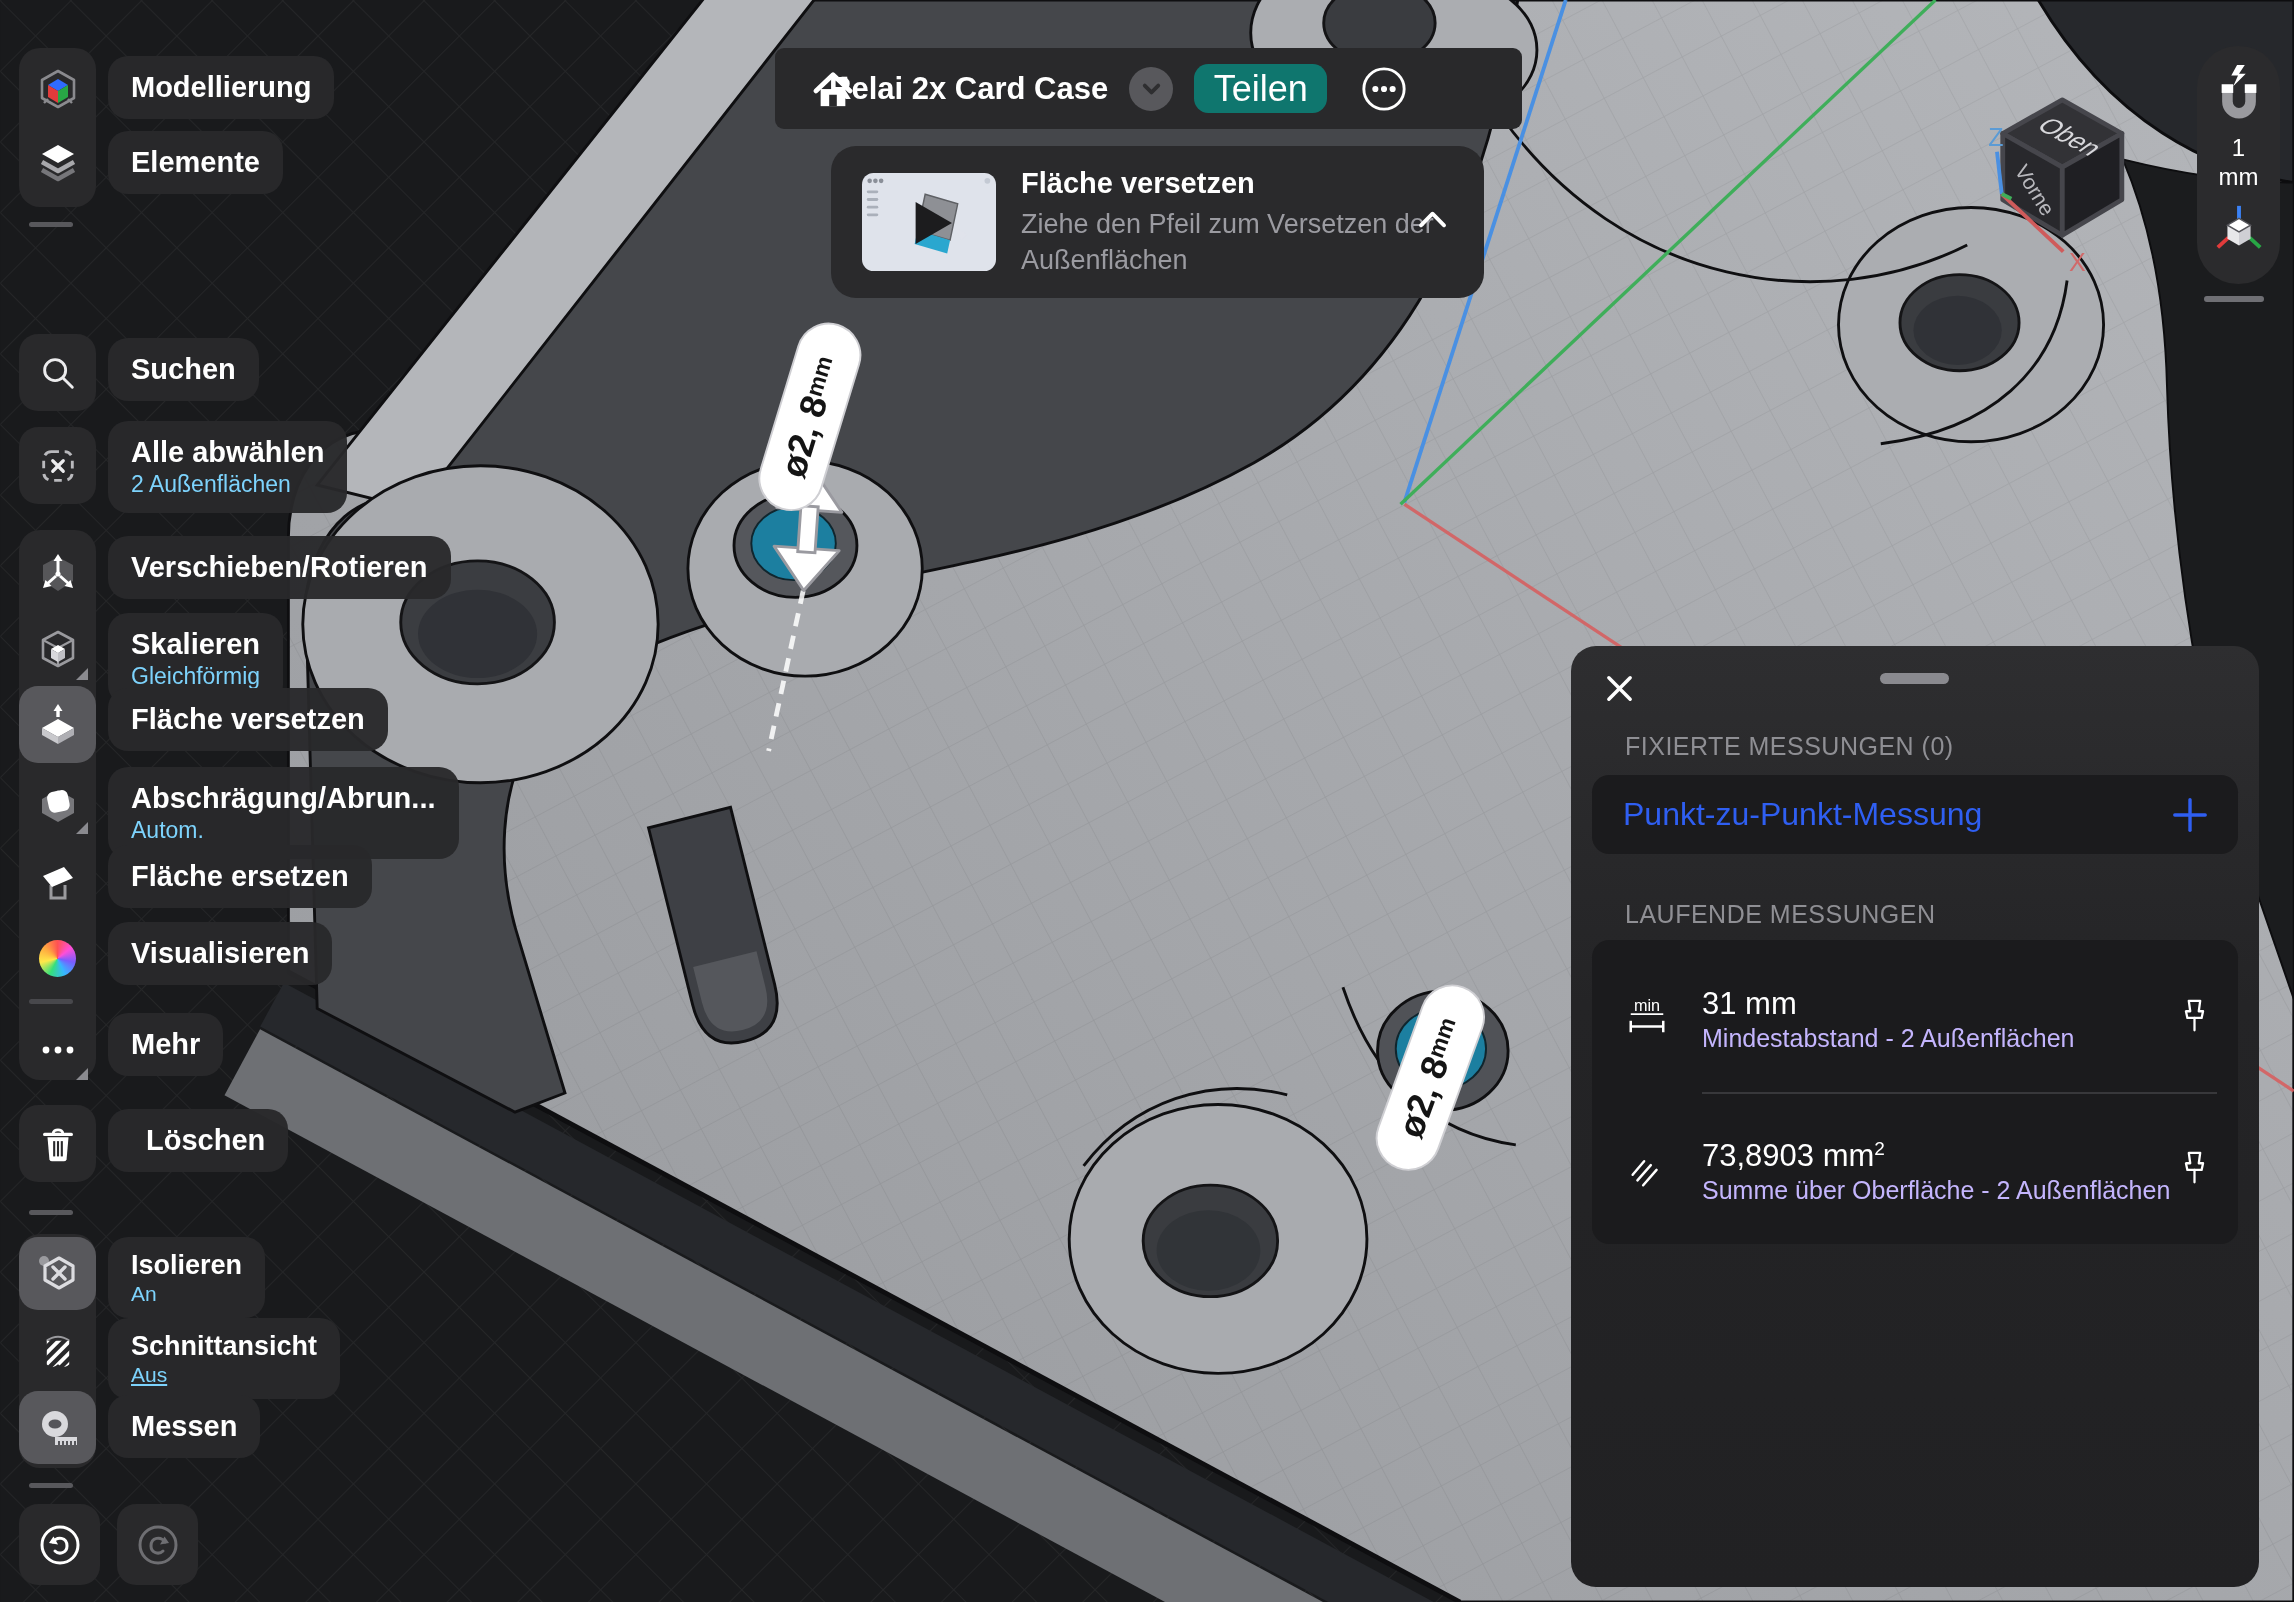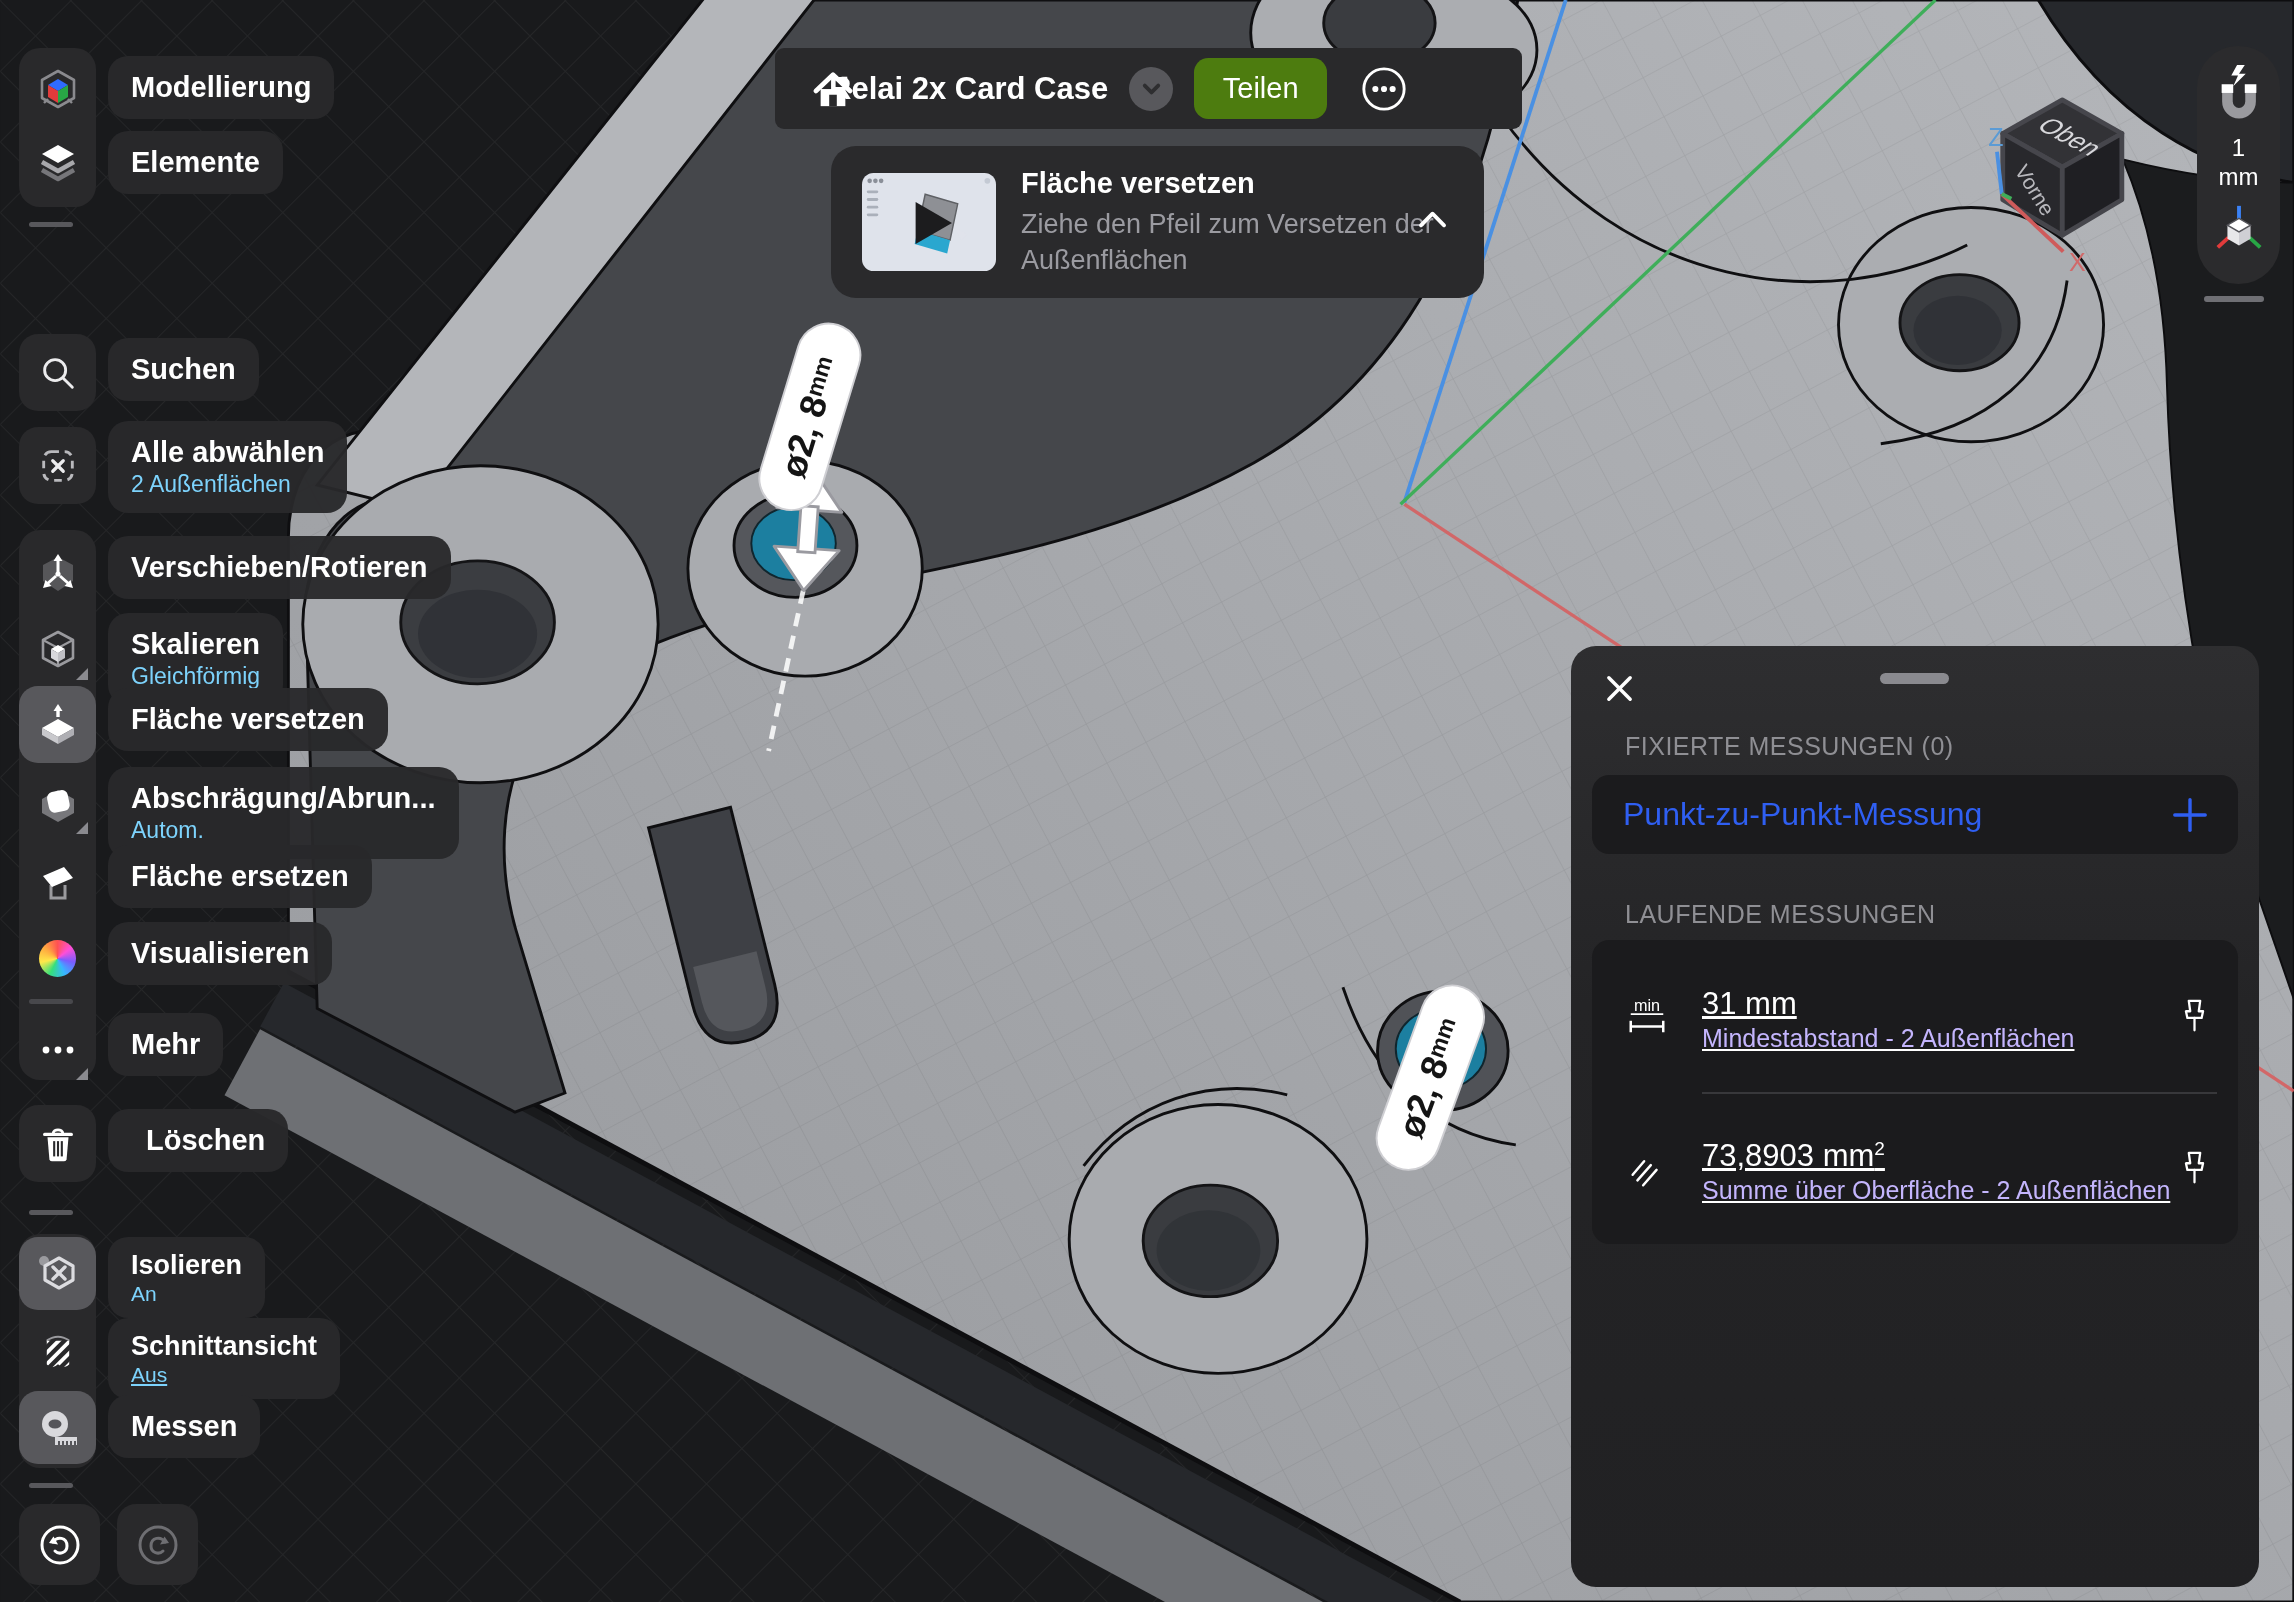--- a/index.html
+++ b/index.html
@@ -21,22 +21,22 @@
   .lbl .t{font-size:29px;font-weight:700;color:#fff;line-height:35px;}
   .lbl .sub{font-size:23px;color:#7dd3fc;line-height:29px;}
   .sep{position:absolute;left:29px;width:44px;height:4.8px;border-radius:2.9px;background:#58585c;}
 
   
   .titlebar{position:absolute;left:775px;top:48px;width:747px;height:81px;background:#29292b;
             border-radius:9px;display:flex;align-items:center;}
   .title{font-size:31px;font-weight:700;color:#fff;margin-left:54px;}
   .ddcircle{width:44px;height:44px;border-radius:50%;background:#58585c;margin-left:21px;
             display:flex;align-items:center;justify-content:center;}
-  .sharebtn{margin-left:21px;width:133px;height:61px;border-radius:14.4px;background:#4d7c0f;
-            display:flex;align-items:center;justify-content:center;font-size:29px;color:#fff;}
+  .sharebtn{margin-left:21px;width:133px;height:49px;border-radius:14.4px;background:#0f766e;
+            display:flex;align-items:center;justify-content:center;font-size:36px;color:#fff;}
   .morebtn{margin-left:33px;display:flex;align-items:center;justify-content:center;}
 
   
   .hint{position:absolute;left:831px;top:146px;width:653px;height:152px;background:#2a2a2c;
         border-radius:25px;}
   .hint .thumb{position:absolute;left:31px;top:27px;width:134px;height:98px;border-radius:11.5px;
                background:#dfe3eb;overflow:hidden;}
   .hint .ht{position:absolute;left:190px;top:21px;font-size:29px;font-weight:700;color:#fff;}
   .hint .hd{position:absolute;left:190px;top:60px;width:432px;font-size:27px;line-height:36px;color:#9b9ba1;}
   .hint .chv{position:absolute;right:35px;top:61px;}
@@ -45,21 +45,21 @@
   .mpanel{position:absolute;left:1571px;top:646px;width:688px;height:941px;border-radius:25px;
           background:linear-gradient(180deg,#2e2e30 0%,#242426 38%,#212123 100%);}
   .mclose{position:absolute;left:27px;top:21px;width:42px;height:42px;display:flex;align-items:center;justify-content:center;}
   .mhandle{position:absolute;left:309px;top:27px;width:69px;height:10.6px;border-radius:5.8px;background:#8a8a8f;}
   .msec{position:absolute;left:54px;font-size:25px;color:#8f8f94;letter-spacing:0.5px;}
   .mcard{position:absolute;left:21px;width:646px;background:#1b1b1d;border-radius:17.3px;}
   .p2p{top:129px;height:79px;display:flex;align-items:center;}
   .p2p .pt{margin-left:31px;font-size:32px;color:#2f5ff2;flex:1;}
   .p2p .plus{margin-right:29px;}
   .rows{top:294px;height:304px;display:flex;flex-direction:column;}
-  .mrow{flex:1;display:flex;align-items:center;position:relative;text-decoration:underline;}
+  .mrow{flex:1;display:flex;align-items:center;position:relative;}
   .mrow + .mrow::before{content:"";position:absolute;left:110px;top:0;right:21px;height:1.9px;background:#38383b;}
   .mrow .ric{width:44px;margin-left:33px;display:flex;justify-content:center;}
   .mrow .rtx{margin-left:33px;flex:1;}
   .mrow .rv{font-size:31px;color:#fff;line-height:38px;}
   .mrow .rv sup{font-size:19px;}
   .mrow .rd{font-size:25px;color:#c4b5fd;line-height:31px;}
   .mrow .pin{margin-right:29px;}
 
   
   .rpill{position:absolute;left:2197px;top:46px;width:83px;height:238px;border-radius:41px;

